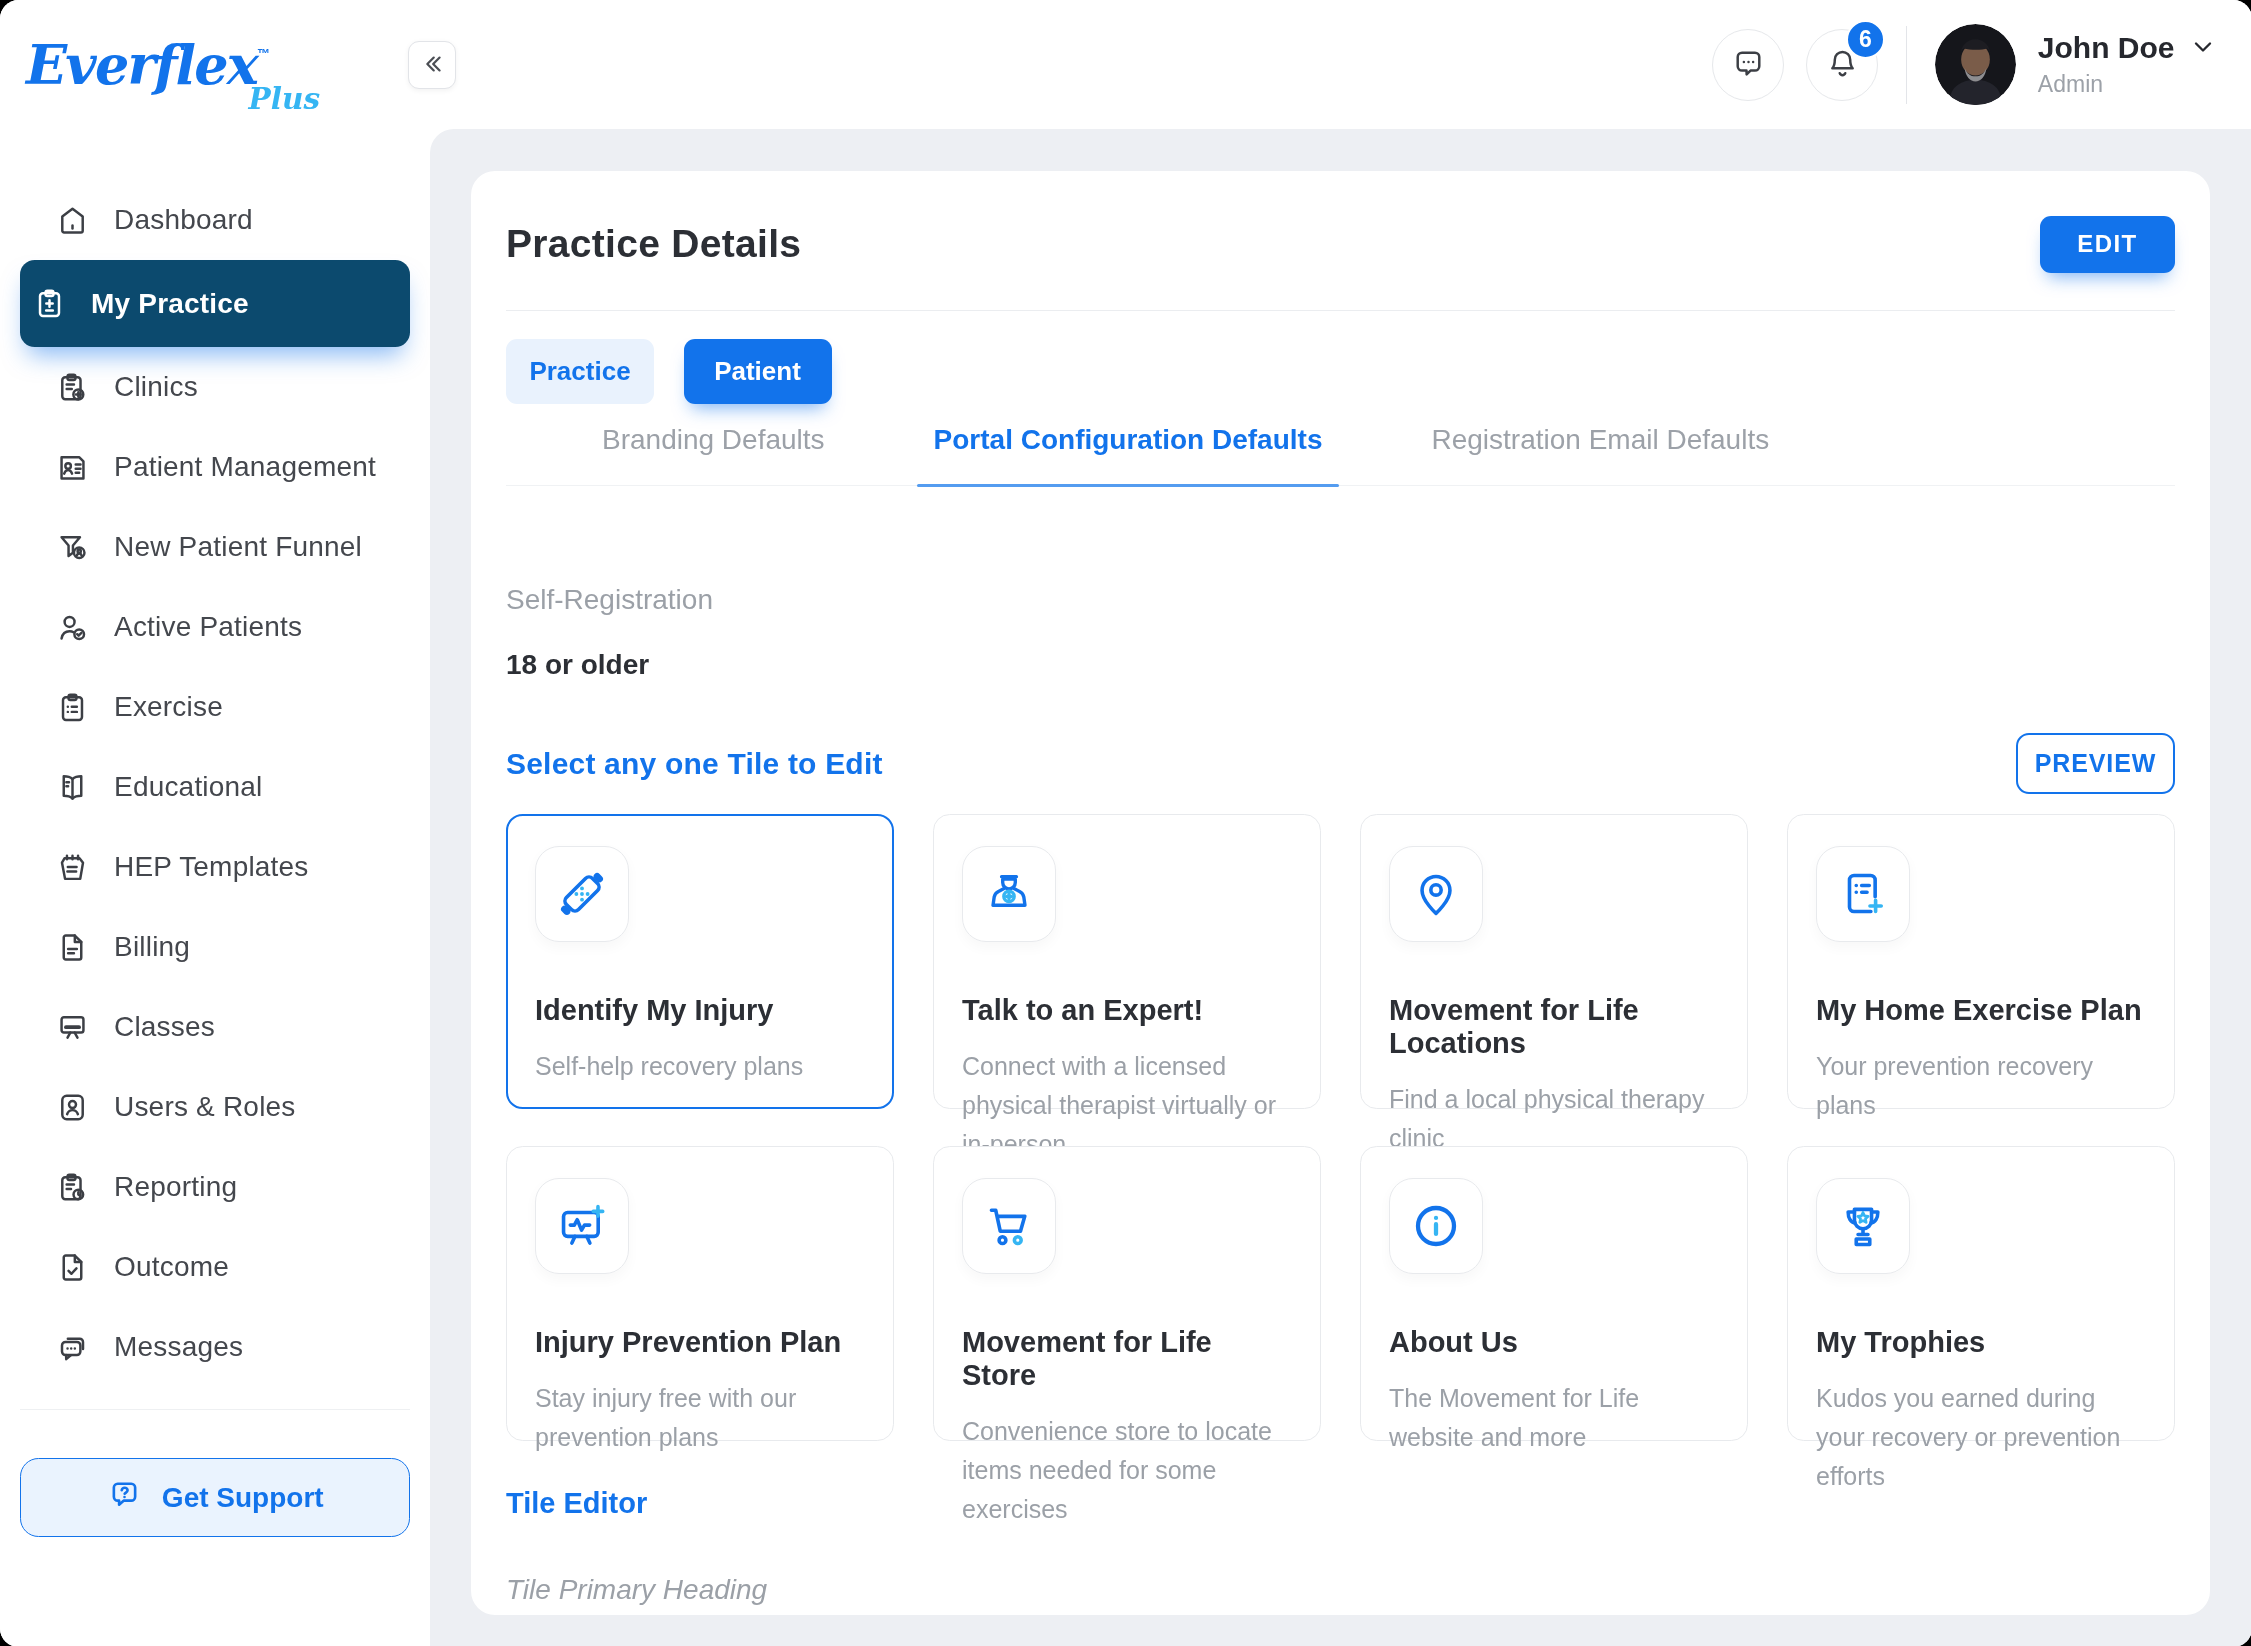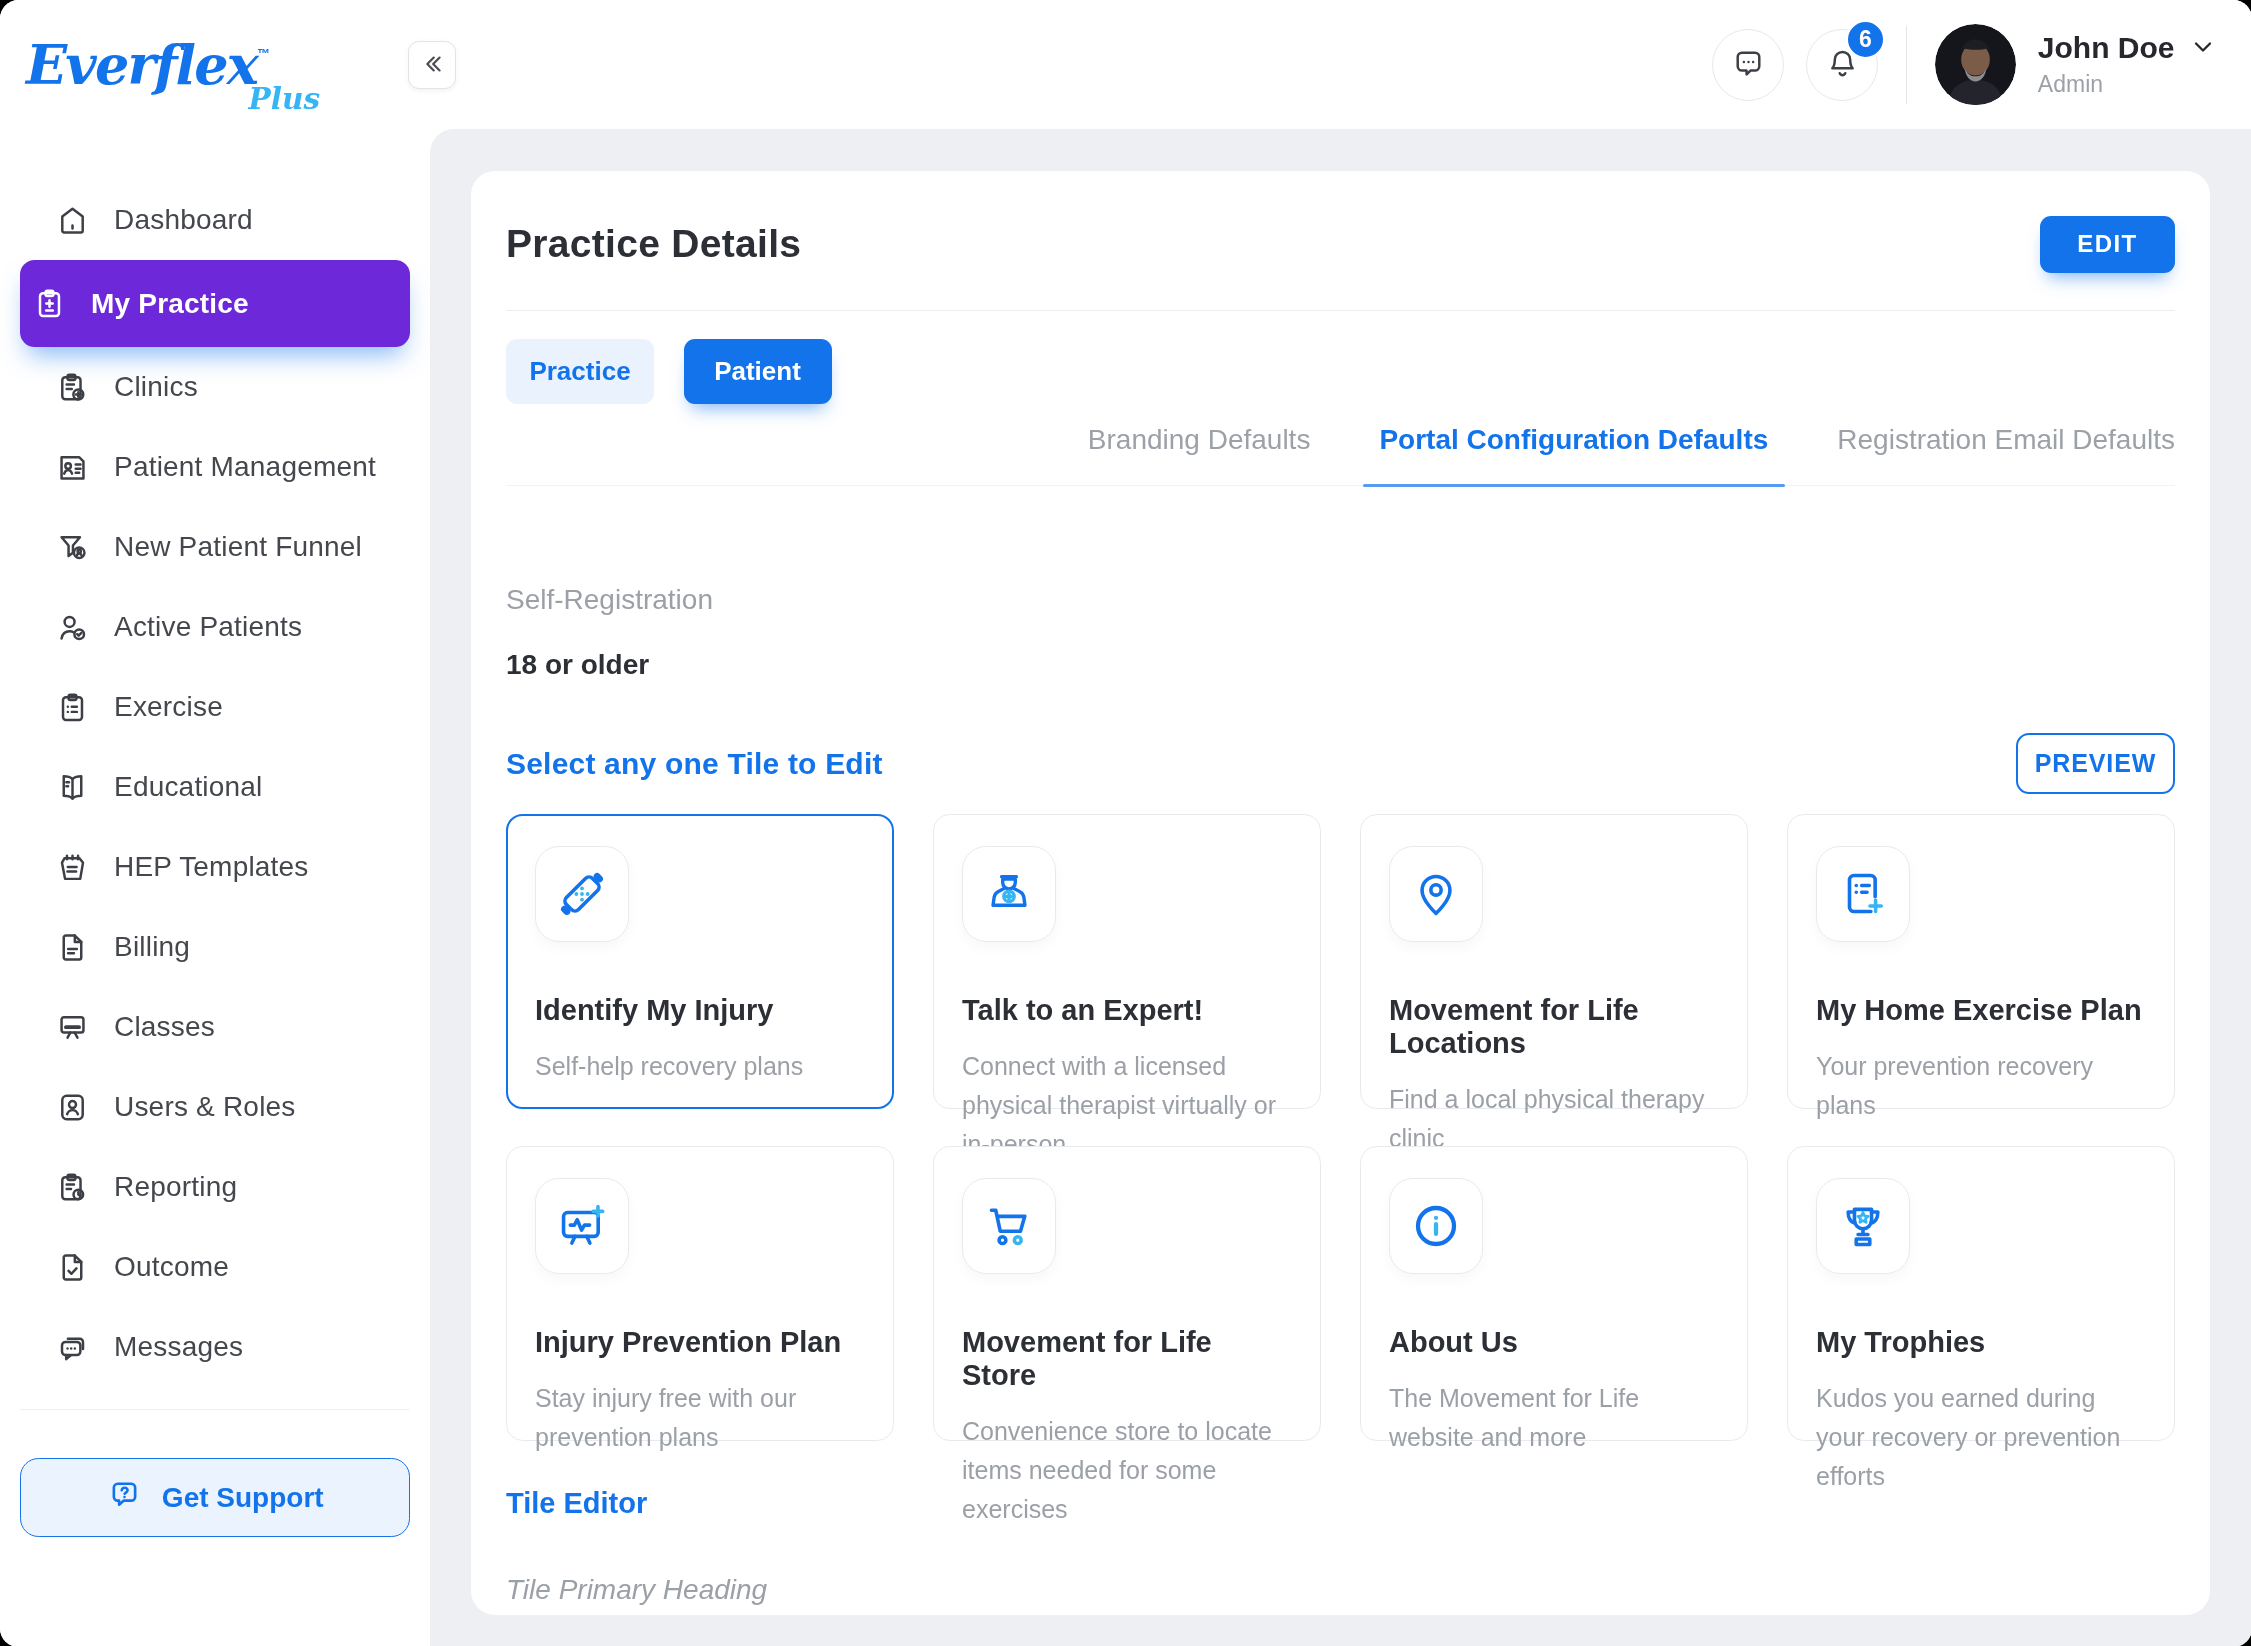--- a/index.html
+++ b/index.html
@@ -55,21 +55,21 @@
   
   .sidebar { grid-area:sidebar; background:#fff; padding-top:51px; display:flex; flex-direction:column; }
   .side-item {
     height:80px; display:flex; align-items:center; gap:24px; padding:0 0 0 35px;
     margin:0 20px; border-radius:14.8px; cursor:pointer; color:#44474d;text-align:right;
   }
   .side-item .icon { width:35px; height:35px; flex:none; color:#3c3f45; }
   .side-item .icon svg { width:35px; height:35px; }
   .side-item .lbl { font-size:28px; font-weight:500; letter-spacing:0.2px; }
   .side-item.active {
-    height:87px; background:#6d28d9; color:#fff;
+    height:87px; background:#0c4a6e; color:#fff;
     box-shadow:0 14.8px 24px -7.4px rgba(18,115,235,.5);
     padding-left:12px;
   }
   .side-item.active .icon { color:#fff; }
   .side-item.active .lbl { font-weight:600; }
   .side-divider { height:1.4px; background:#eef0f2; margin:22px 20px 0 20px; }
   .support-btn {
     margin:48px 20px 0 20px; height:79px; border-radius:18.5px;
     background:#eaf3fe; border:1.8px solid #1273EB; color:#1273EB;
     display:flex; align-items:center; justify-content:center; gap:18.5px;
@@ -91,21 +91,21 @@
     font-family:"Liberation Sans", sans-serif;
   }
   .card-divider { height:1.4px; background:#ebedf0; margin-top:37px; }
   .toggles { margin-top:28px; display:flex; gap:29.5px; }
   .toggle-btn {
     width:148px; height:65px; border-radius:11px; border:none; cursor:pointer;
     font-size:26px; font-weight:600; font-family:"Liberation Sans", sans-serif;
   }
   .toggle-btn.inactive { background:#e9f2fd; color:#1273EB; }
   .toggle-btn.active { background:#1273EB; color:#fff; box-shadow:0 11px 18.5px -7.4px rgba(18,115,235,.55); }
-  .tabs { margin-top:20px; display:flex; gap:69px; padding-left:96px; border-bottom:1.8px solid #f0f2f4;justify-content:flex-end; }
+  .tabs { margin-top:20px; display:flex; gap:109px; padding-left:96px; border-bottom:1.8px solid #f0f2f4; }
   .tab { font-size:28px; color:#9ca1a8; padding-bottom:29.5px; position:relative; cursor:pointer; }
   .tab.active { color:#1273EB; font-weight:700; }
   .tab.active::after { content:""; position:absolute; left:-16.6px; right:-16.6px; bottom:-1.8px; height:3.7px; background:#549cf0; border-radius:1.8px; }
   .field-label { font-size:28px; color:#9ba0a7; }
   .self-reg-label { margin-top:98px; }
   .self-reg-value { margin-top:33px; font-size:28px; font-weight:700; color:#2c2f35; }
   .section-row { margin-top:52px; display:flex; align-items:center; justify-content:space-between; }
   .section-heading { font-size:30px; font-weight:700; color:#1273EB; letter-spacing:0.2px; }
   .preview-btn {
     width:159px; height:61px; background:#fff; color:#1273EB; border:2.3px solid #1273EB;

